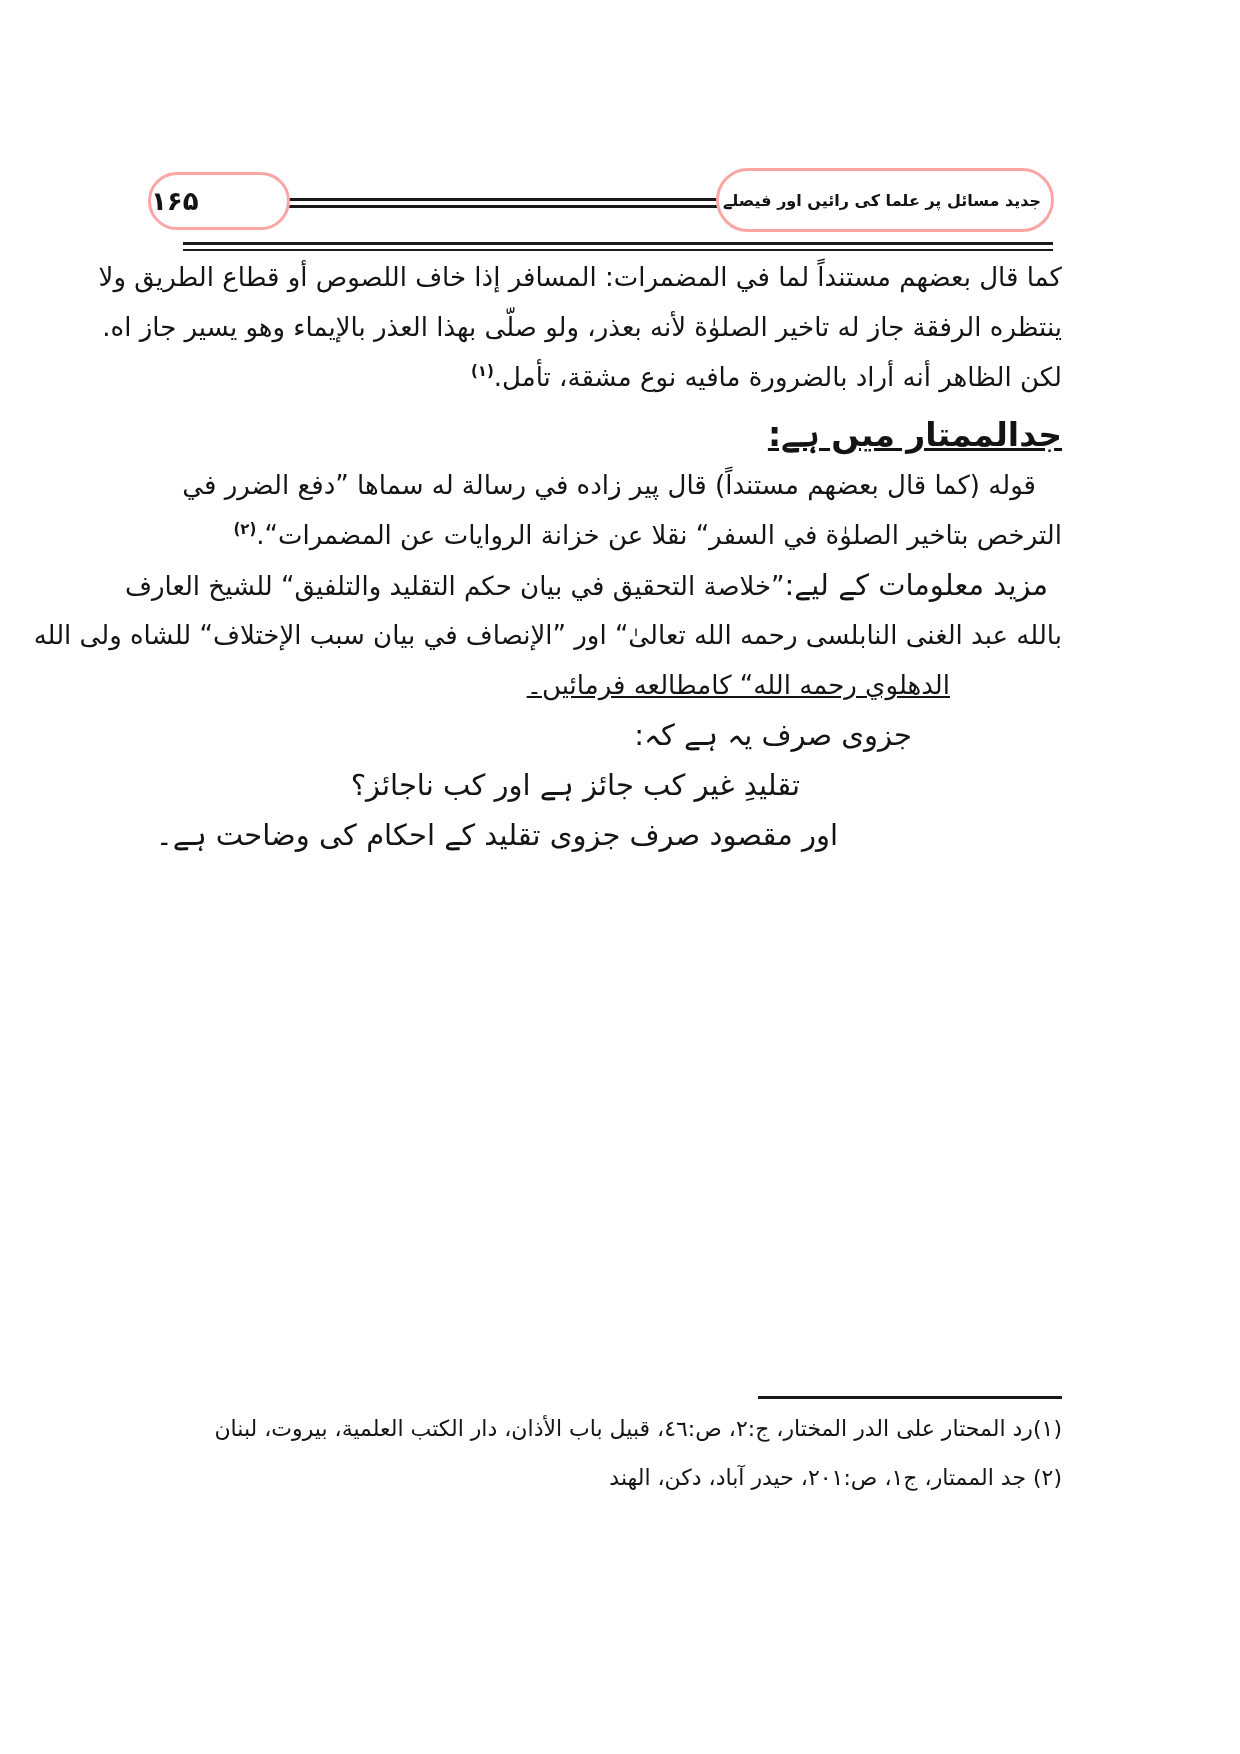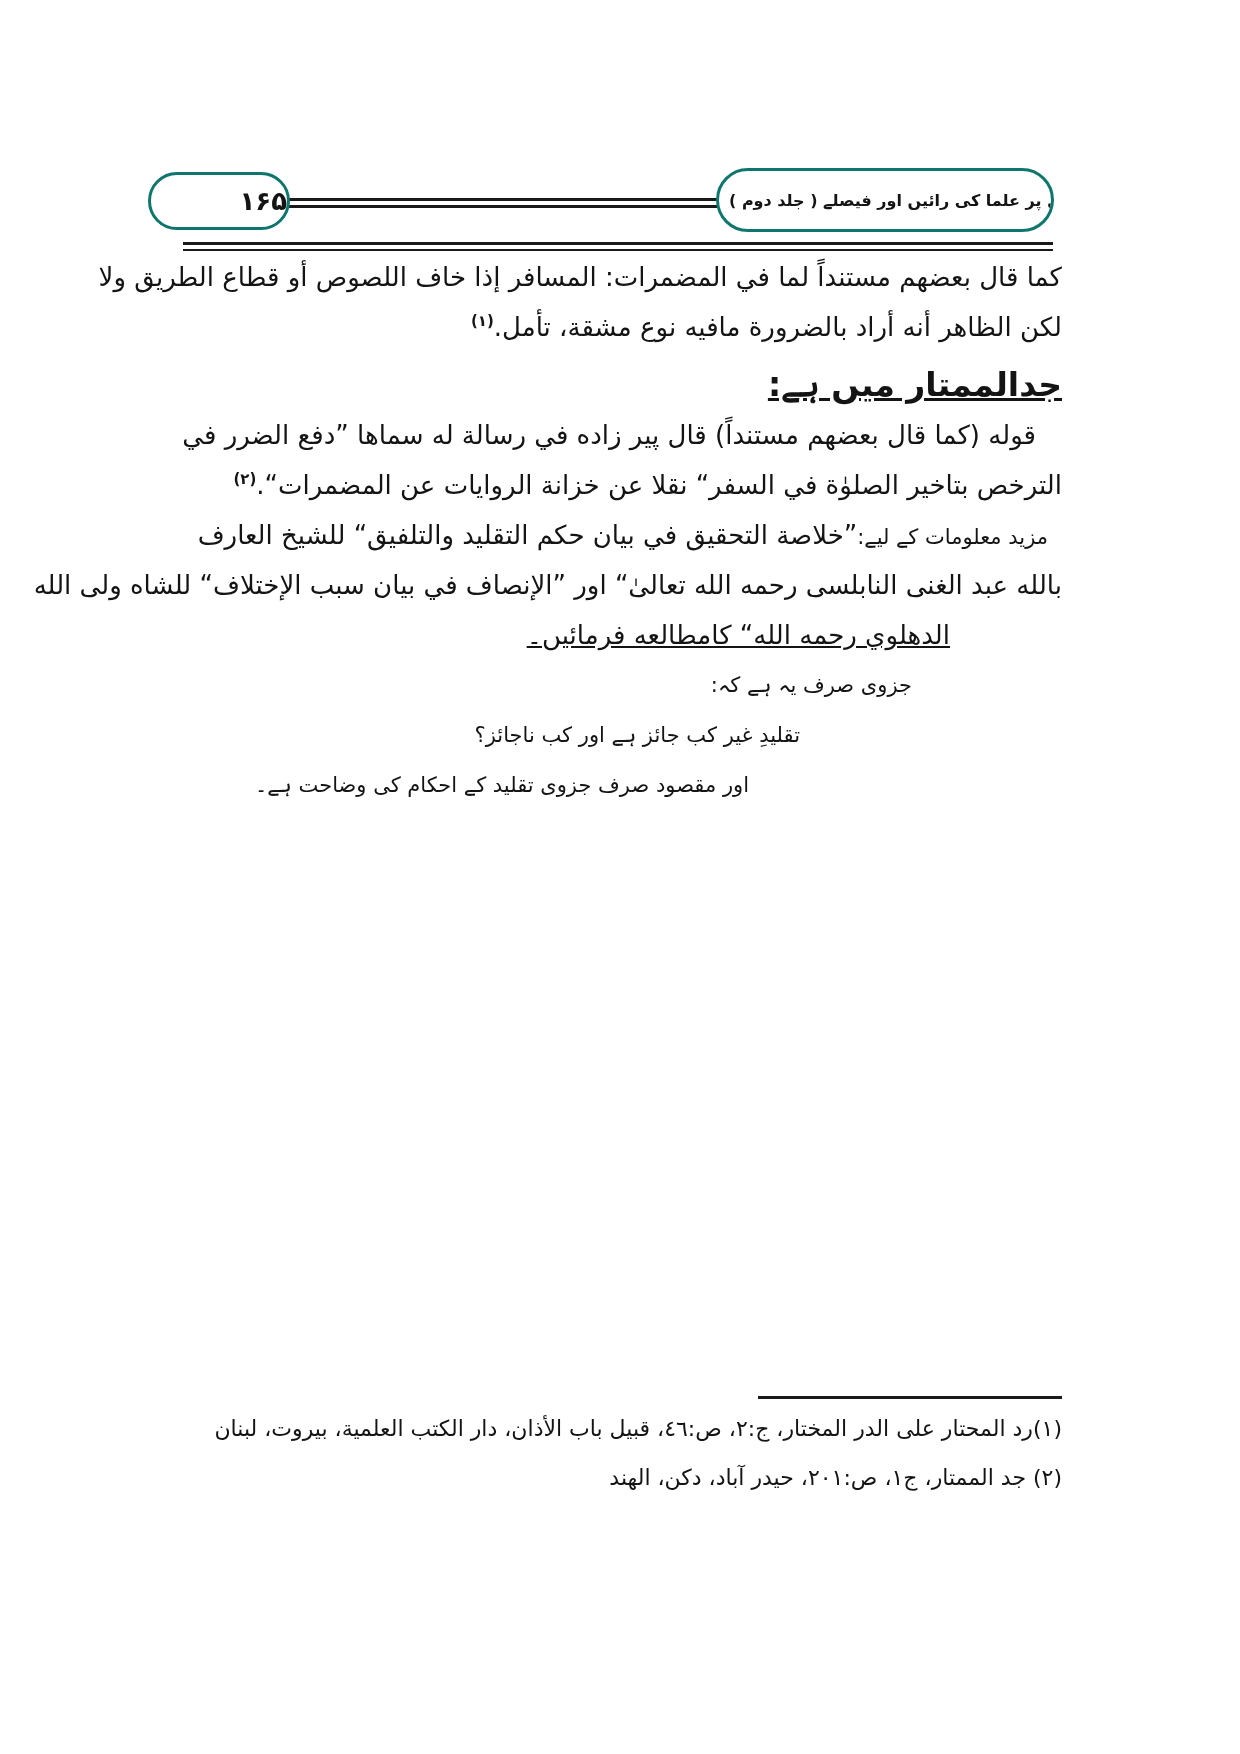--- a/index.html
+++ b/index.html
@@ -8,23 +8,23 @@
     width:1240px; height:1754px;
     margin:0 auto;
     background:#ffffff;
     font-family:"DejaVu Sans", sans-serif;
     color:#141414;
     overflow:hidden;
   }
   
   .capsule {
     position:absolute;
-    border:3px solid #0f766e;
+    border:3px solid #fca5a5;
     border-radius:34px;
-    display:flex; align-items:center; justify-content:flex-end;
+    display:flex; align-items:center; justify-content:flex-start;
     background:#fff;
     box-sizing:border-box;
   }
   .capsule-num {
     left:148px; top:172px; width:142px; height:58px;
     font-size:26px; font-weight:bold;
   }
   .capsule-title {
     left:716px; top:168px; width:338px; height:64px;
     font-size:16px; font-weight:bold;
@@ -48,21 +48,21 @@
     white-space:nowrap;
     font-size:26px; line-height:50px; height:50px;
   }
   .urdu-heading { margin-top:8px; font-weight:bold; font-size:33px;text-decoration:underline; }
   .indent-sm  { padding-right:26px; }
   .indent-p3  { padding-right:14px; }
   .indent-l3  { padding-right:112px;text-decoration:underline; }
   .indent-q1  { padding-right:150px; }
   .indent-q2  { padding-right:262px; }
   .indent-q3  { padding-right:224px;text-align:center; }
-  .urdu { font-size:21px; }
+  .urdu { font-size:29px; }
   .bold { font-weight:normal; }
   sup.fn-marker {
     font-size:15px;
     vertical-align:super;
     line-height:0;
     font-weight:bold;
   }
   
   .fn-sep {
     position:absolute; left:758px; top:1396px; width:304px; height:3px;
@@ -85,20 +85,21 @@
       <span>۱۶۵</span>
     </div>
     <div class="capsule capsule-title">
       <span>جدید مسائل پر علما کی رائیں اور فیصلے ( جلد دوم )</span>
     </div>
     <div class="header-rule"></div>
   </div>
 
   <div class="text-block">
     <div class="line">كما قال بعضهم مستنداً لما في المضمرات: المسافر إذا خاف اللصوص أو قطاع الطريق ولا</div>
+    <div class="line">ينتظره الرفقة جاز له تاخير الصلوٰة لأنه بعذر، ولو صلّى بهذا العذر بالإيماء وهو يسير جاز اه.</div>
     <div class="line"><span>لكن الظاهر أنه أراد بالضرورة مافيه نوع مشقة، تأمل.</span><sup class="fn-marker">(١)</sup></div>
 
     <div class="line urdu-heading">جدالممتار میں ہے:</div>
 
     <div class="line indent-sm"><span>قوله </span><span class="bold">(كما قال بعضهم مستنداً)</span><span> قال پير زاده في رسالة له سماها ”دفع الضرر في</span></div>
     <div class="line"><span>الترخص بتاخير الصلوٰة في السفر“ نقلا عن خزانة الروايات عن المضمرات“.</span><sup class="fn-marker">(٢)</sup></div>
 
     <div class="line indent-p3"><span class="urdu">مزید معلومات کے لیے:</span><span>”خلاصة التحقيق في بيان حكم التقليد والتلفيق“ للشيخ العارف</span></div>
     <div class="line">بالله عبد الغنى النابلسى رحمه الله تعالىٰ“ اور ”الإنصاف في بيان سبب الإختلاف“ للشاه ولى الله</div>
     <div class="line indent-l3">الدهلوي رحمه الله“ كامطالعه فرمائیں۔</div>

